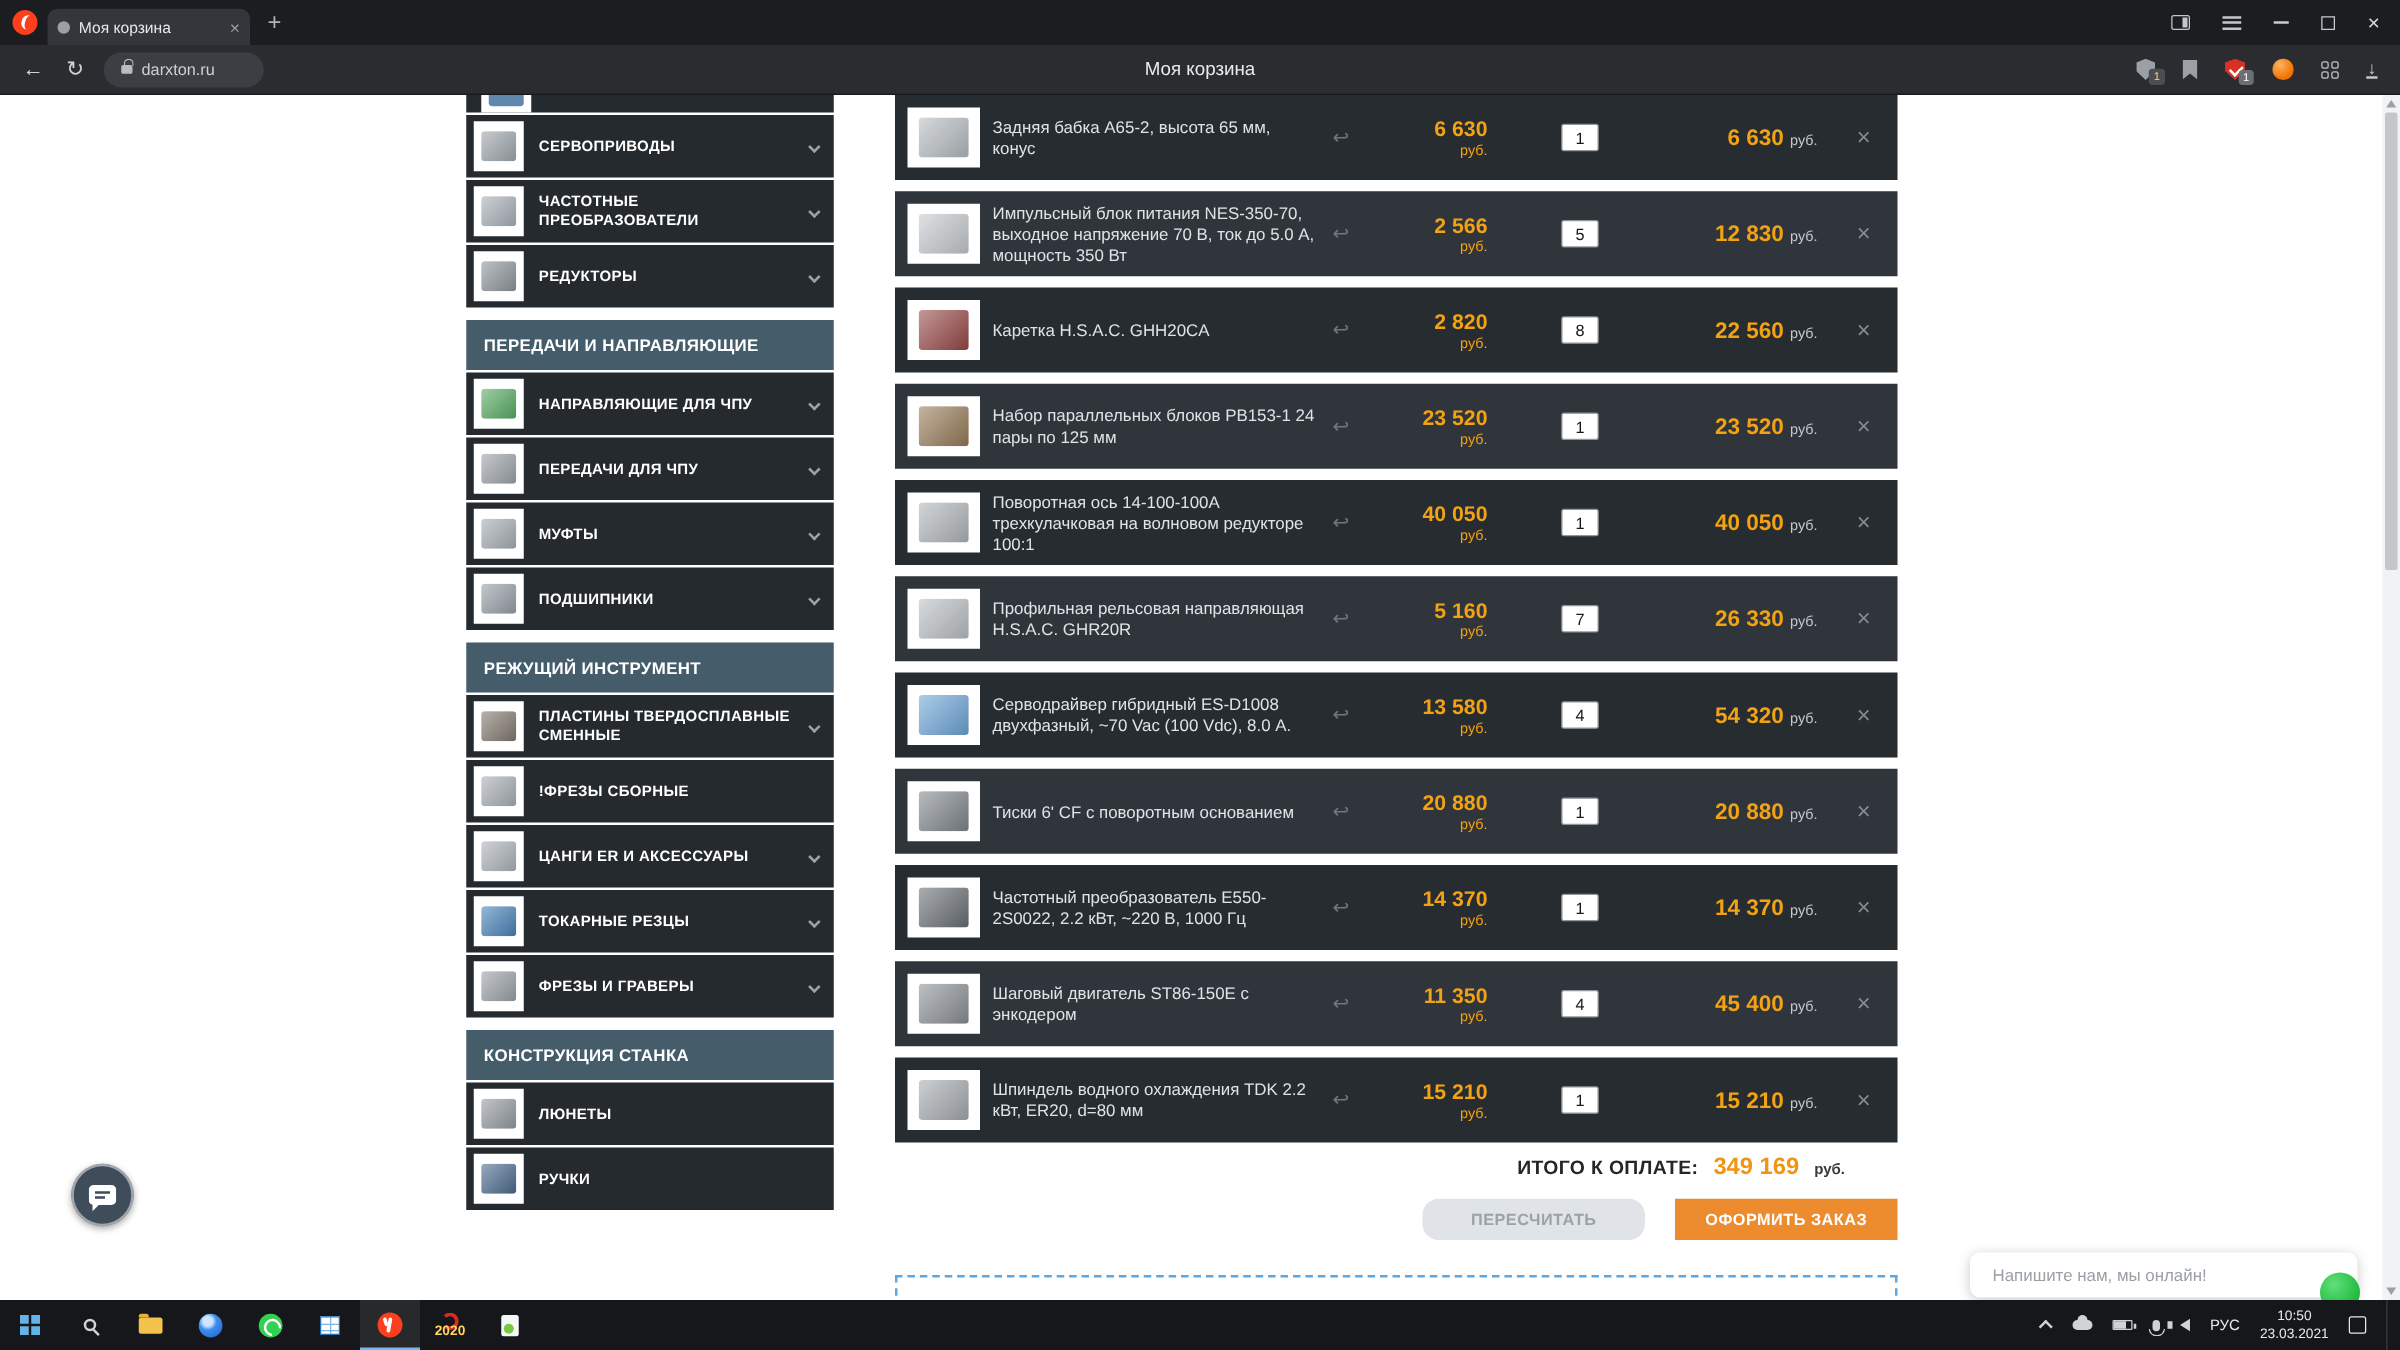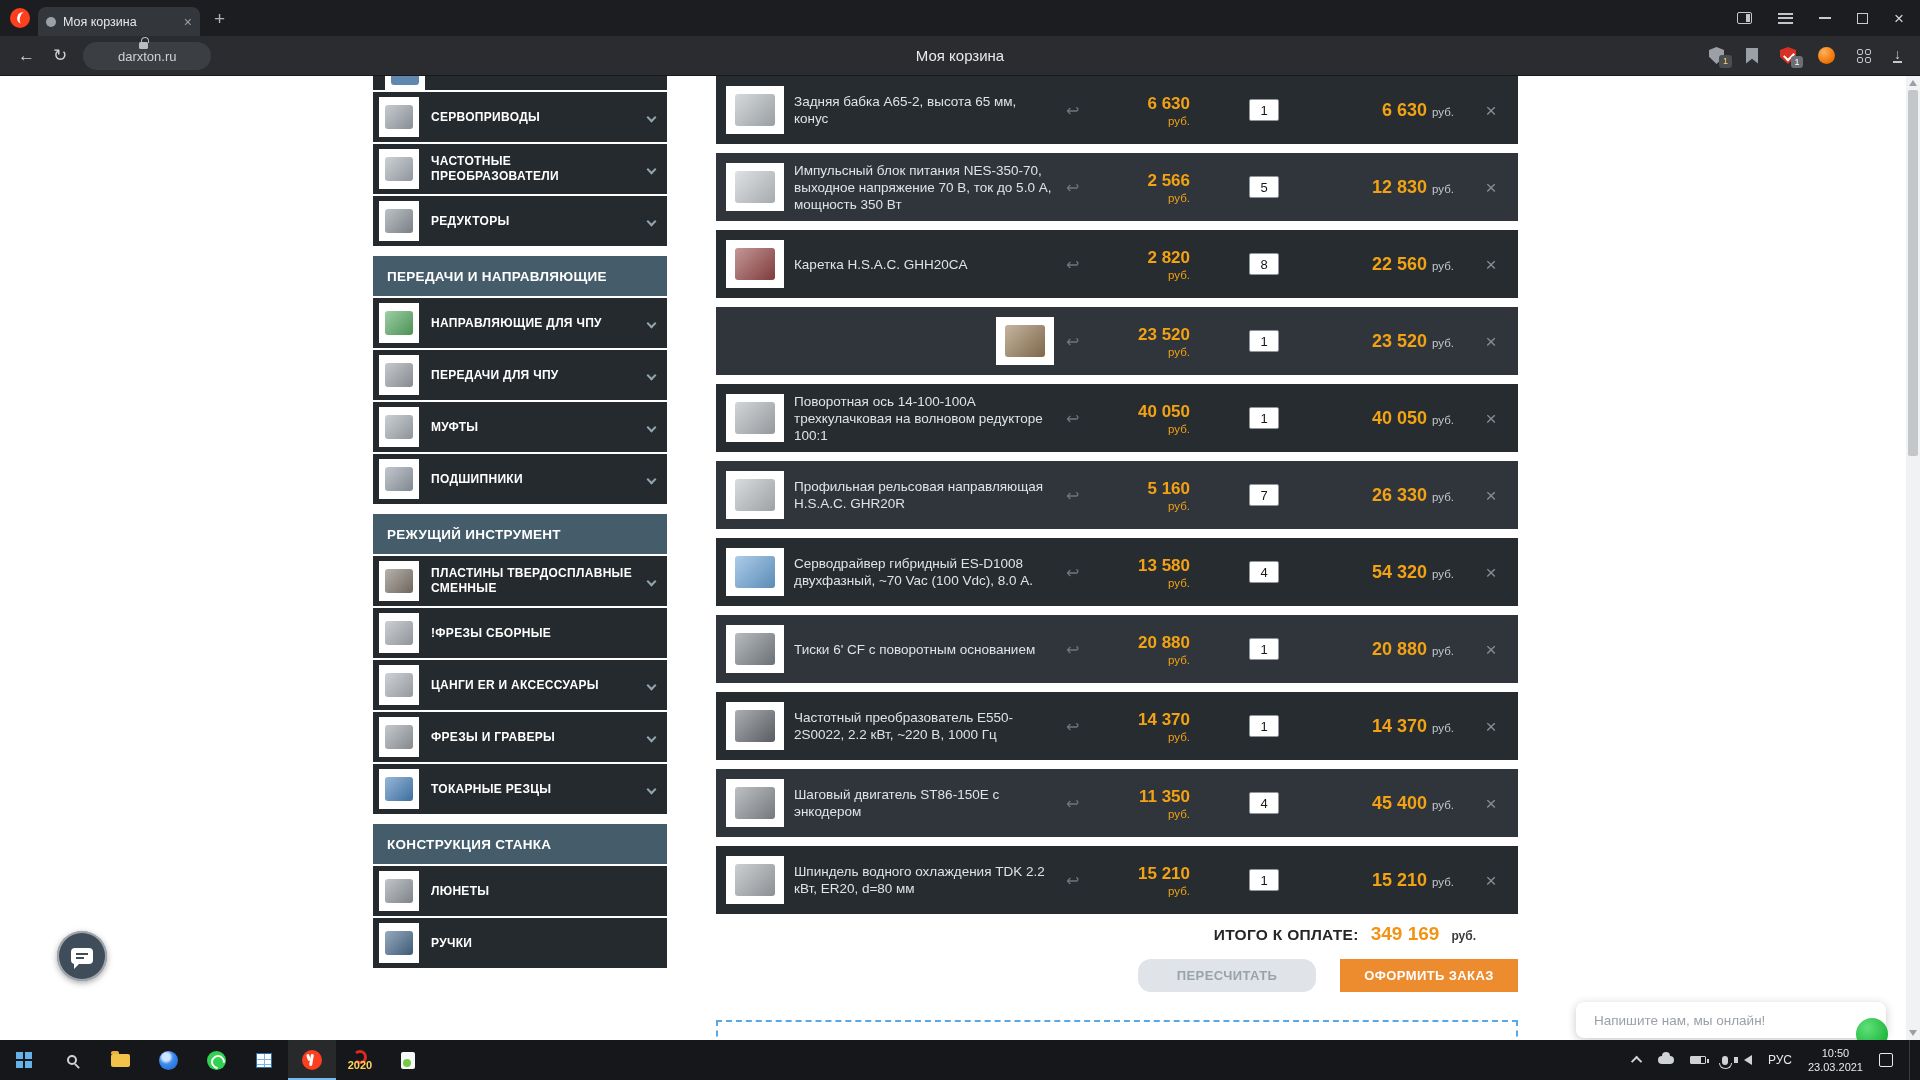--- a/index.html
+++ b/index.html
@@ -20,21 +20,21 @@
   .panel-ico { width:15px; height:12px; border:1.5px solid #c3c7cb; border-radius:2px; position:relative; }
   .panel-ico::after { content:''; position:absolute; right:1px; top:1px; bottom:1px; width:4px; background:#c3c7cb; }
   .burger { width:15px; height:11px; border-top:2px solid #c3c7cb; border-bottom:2px solid #c3c7cb; position:relative; }
   .burger::after { content:''; position:absolute; left:0; top:2.5px; width:15px; height:2px; background:#c3c7cb; }
   .win-min { width:12px; height:2px; background:#c9cdd1; }
   .win-max { width:11px; height:11px; border:1.5px solid #c9cdd1; }
   .win-close { color:#d4d7da; font-size:17px; line-height:17px; }
 
   .navbar { position:absolute; left:0; top:36px; width:1920px; height:40px; background:#2a2c30; display:flex; align-items:center; border-bottom:1px solid #17181a; }
   .nav-ico { color:#cfd3d6; font-size:17px; margin-left:18px; }
-  .url-pill { margin-left:16px; height:28px; min-width:128px; background:#3b3e43; border-radius:14px; display:flex; align-items:center; padding:0 14px;flex-direction:column; }
+  .url-pill { margin-left:16px; height:28px; min-width:128px; background:#3b3e43; border-radius:14px; display:flex; align-items:center; padding:0 14px; }
   .lock { width:9px; height:7px; background:#b9bdc1; border-radius:1.5px; position:relative; margin-right:7px; }
   .lock::before { content:''; position:absolute; top:-5px; left:1.5px; width:6px; height:5px; border:1.5px solid #b9bdc1; border-bottom:none; border-radius:4px 4px 0 0; }
   .url-text { color:#cfd2d5; font-size:13px; }
   .nav-title { position:absolute; left:0; right:0; text-align:center; color:#e8eaec; font-size:15px; pointer-events:none; }
   .navbar-right { margin-left:auto; display:flex; align-items:center; gap:22px; padding-right:18px; position:relative; z-index:2; }
   .shield-ico { width:15px; height:17px; background:#9aa0a6; clip-path:polygon(50% 0,100% 18%,100% 58%,50% 100%,0 58%,0 18%); position:relative; }
   .badge { position:absolute; right:-8px; bottom:-4px; min-width:13px; height:13px; background:#4a4e52; color:#ffd65c; font-size:9px; line-height:13px; text-align:center; border-radius:3px; padding:0 2px; }
   .icon-wrap { position:relative; }
   .bookmark-ico { width:12px; height:16px; background:#9aa0a6; clip-path:polygon(0 0,100% 0,100% 100%,50% 70%,0 100%); }
   .adg-ico { width:16px; height:17px; background:#d93025; clip-path:polygon(50% 0,100% 18%,100% 58%,50% 100%,0 58%,0 18%); position:relative; }
@@ -274,30 +274,30 @@
           </div>
           <div class="sb-item">
             <div class="sb-thumb">
               <i class="sb-thumb-img" style="background: linear-gradient(135deg, rgba(255, 255, 255, 0.45), rgba(0, 0, 0, 0.15)), rgb(159, 166, 173);"></i>
             </div>
             <span class="sb-label">ЦАНГИ ER И АКСЕССУАРЫ</span>
             <span class="chev"></span>
           </div>
           <div class="sb-item">
             <div class="sb-thumb">
+              <i class="sb-thumb-img" style="background: linear-gradient(135deg, rgba(255, 255, 255, 0.45), rgba(0, 0, 0, 0.15)), rgb(47, 111, 174);"></i>
+            </div>
+            <span class="sb-label">ТОКАРНЫЕ РЕЗЦЫ</span>
+            <span class="chev"></span>
+          </div>
+          <div class="sb-item">
+            <div class="sb-thumb">
               <i class="sb-thumb-img" style="background: linear-gradient(135deg, rgba(255, 255, 255, 0.45), rgba(0, 0, 0, 0.15)), rgb(139, 146, 153);"></i>
             </div>
             <span class="sb-label">ФРЕЗЫ И ГРАВЕРЫ</span>
-            <span class="chev"></span>
-          </div>
-          <div class="sb-item">
-            <div class="sb-thumb">
-              <i class="sb-thumb-img" style="background: linear-gradient(135deg, rgba(255, 255, 255, 0.45), rgba(0, 0, 0, 0.15)), rgb(47, 111, 174);"></i>
-            </div>
-            <span class="sb-label">ТОКАРНЫЕ РЕЗЦЫ</span>
             <span class="chev"></span>
           </div>
           <div class="sb-header">КОНСТРУКЦИЯ СТАНКА</div>
           <div class="sb-item">
             <div class="sb-thumb">
               <i class="sb-thumb-img" style="background: linear-gradient(135deg, rgba(255, 255, 255, 0.45), rgba(0, 0, 0, 0.15)), rgb(132, 139, 146);"></i>
             </div>
             <span class="sb-label">ЛЮНЕТЫ</span>
           </div>
           <div class="sb-item">
@@ -376,20 +376,21 @@
             <div class="c-remove">
               <button class="remove-btn">×</button>
             </div>
           </div>
           <div class="crow alt">
             <div class="c-thumb">
               <i>
                 <i class="c-thumb-img" style="background: linear-gradient(135deg, rgba(255, 255, 255, 0.45), rgba(0, 0, 0, 0.18)), rgb(138, 106, 66);"></i>
               </i>
             </div>
+            <div class="c-title">Набор параллельных блоков PB153-1 24 пары по 125 мм</div>
             <div class="c-unit">
               <span class="back-arrow">↩</span>
               <div class="price-block">
                 <div class="p-num">23 520</div>
                 <div class="p-cur">руб.</div>
               </div>
             </div>
             <div class="c-qty">
               <input class="qty-input" value="1" style="">
             </div>

